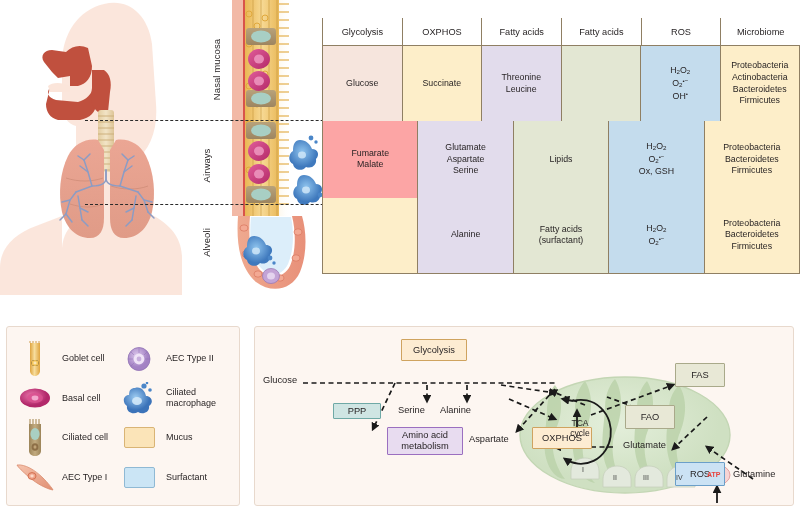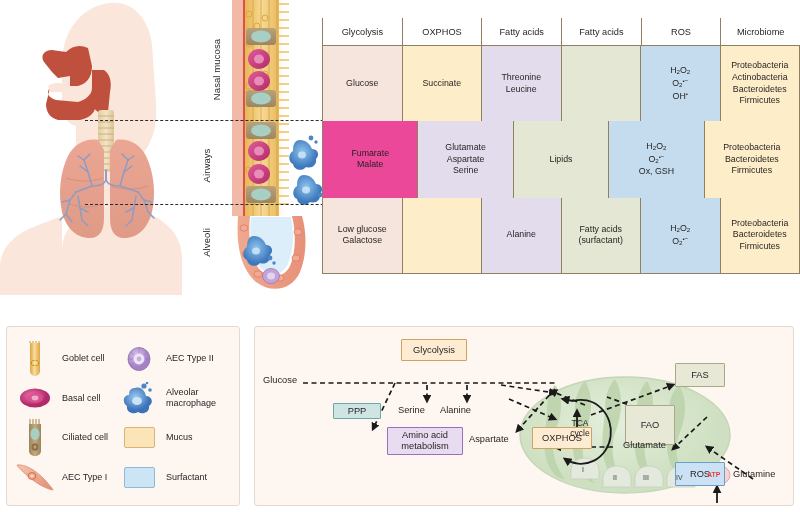--- a/index.html
+++ b/index.html
@@ -516,21 +516,21 @@
             <span class="line">OH<span class="sup">•</span></span>
           </div>
           <div class="tcell" style="background: rgb(253, 238, 201);">
             <span class="line">Proteobacteria</span>
             <span class="line">Actinobacteria</span>
             <span class="line">Bacteroidetes</span>
             <span class="line">Firmicutes</span>
           </div>
         </div>
         <div class="trow">
-          <div class="tcell" style="background: #ec4899;">
+          <div class="tcell" style="background: #fca5a5;">
             <span class="line">Fumarate</span>
             <span class="line">Malate</span>
           </div>
           <div class="tcell" style="background: rgb(226, 220, 236);">
             <span class="line">Glutamate</span>
             <span class="line">Aspartate</span>
             <span class="line">Serine</span>
           </div>
           <div class="tcell" style="background: rgb(227, 231, 211);">
             <span class="line">Lipids</span>
@@ -540,24 +540,20 @@
             <span class="line">O<sub>2</sub><span class="sup">•−</span></span>
             <span class="line">Ox, GSH</span>
           </div>
           <div class="tcell" style="background: rgb(253, 238, 201);">
             <span class="line">Proteobacteria</span>
             <span class="line">Bacteroidetes</span>
             <span class="line">Firmicutes</span>
           </div>
         </div>
         <div class="trow">
-          <div class="tcell" style="background: rgb(246, 229, 221);">
-            <span class="line">Low glucose</span>
-            <span class="line">Galactose</span>
-          </div>
           <div class="tcell" style="background: rgb(253, 238, 201);"></div>
           <div class="tcell" style="background: rgb(226, 220, 236);">
             <span class="line">Alanine</span>
           </div>
           <div class="tcell" style="background: rgb(227, 231, 211);">
             <span class="line">Fatty acids</span>
             <span class="line">(surfactant)</span>
           </div>
           <div class="tcell" style="background: rgb(196, 220, 237);">
             <span class="line">H<sub>2</sub>O<sub>2</sub></span>
@@ -654,21 +650,21 @@
             </defs>
           <circle cx="22" cy="4" r="2.6" fill="#4b86c8"></circle>
           <circle cx="28" cy="8" r="1.8" fill="#4b86c8"></circle>
           <circle cx="25" cy="1" r="1.3" fill="#4b86c8"></circle>
           <path d="M13 6 C19 4 23 9 24 14 C30 14 32 21 27 24 C28 30 21 33 16 30
                    C11 33 4 30 5 24 C0 21 1 13 7 13 C7 8 9 6 13 6 Z" fill="url(#lgMac)"></path>
           <ellipse cx="15" cy="19" rx="5" ry="4" fill="#d3e9fa" opacity="0.9"></ellipse>
         </svg>
       </span>
       <span class="legend-text">
-        <span>Alveolar</span><br>
+        <span>Ciliated</span><br>
         <span>macrophage</span>
       </span>
     </div>
 
     <div class="legend-item">
       <span class="legend-glyph">
         <svg width="20" height="38" viewBox="0 0 20 38">
           <defs>
               <linearGradient id="lgCil" x1="0" y1="0" x2="1" y2="0">
             <stop offset="0%" stop-color="#9c8459"></stop>
@@ -819,21 +815,21 @@
 
   <div class="node-box box-oxphos" style="left:277px; top:100px; width:60px; height:22px;">OXPHOS</div>
 
   <div class="tca-label" style="left:306px; top:92px; width:38px;">
     <span>TCA</span><br>
     <span>cycle</span>
   </div>
 
   <div class="node-box box-fas" style="left:420px; top:36px; width:50px; height:24px;">FAS</div>
 
-  <div class="node-box box-fao" style="left:370px; top:78px; width:50px; height:40px;">FAO</div>
+  <div class="node-box box-fao" style="left:370px; top:78px; width:50px; height:24px;">FAO</div>
 
   <div class="plain-label" style="left:368px; top:113px;">Glutamate</div>
 
   <div class="plain-label" style="left:478px; top:142px;">Glutamine</div>
 
   <div class="node-box box-ros" style="left:420px; top:135px; width:50px; height:24px;">ROS</div>
 
   <div class="etc-label" style="left:327px; top:139px;">I</div>
   <div class="etc-label" style="left:358px; top:147px;">II</div>
   <div class="etc-label" style="left:388px; top:147px;">III</div>

